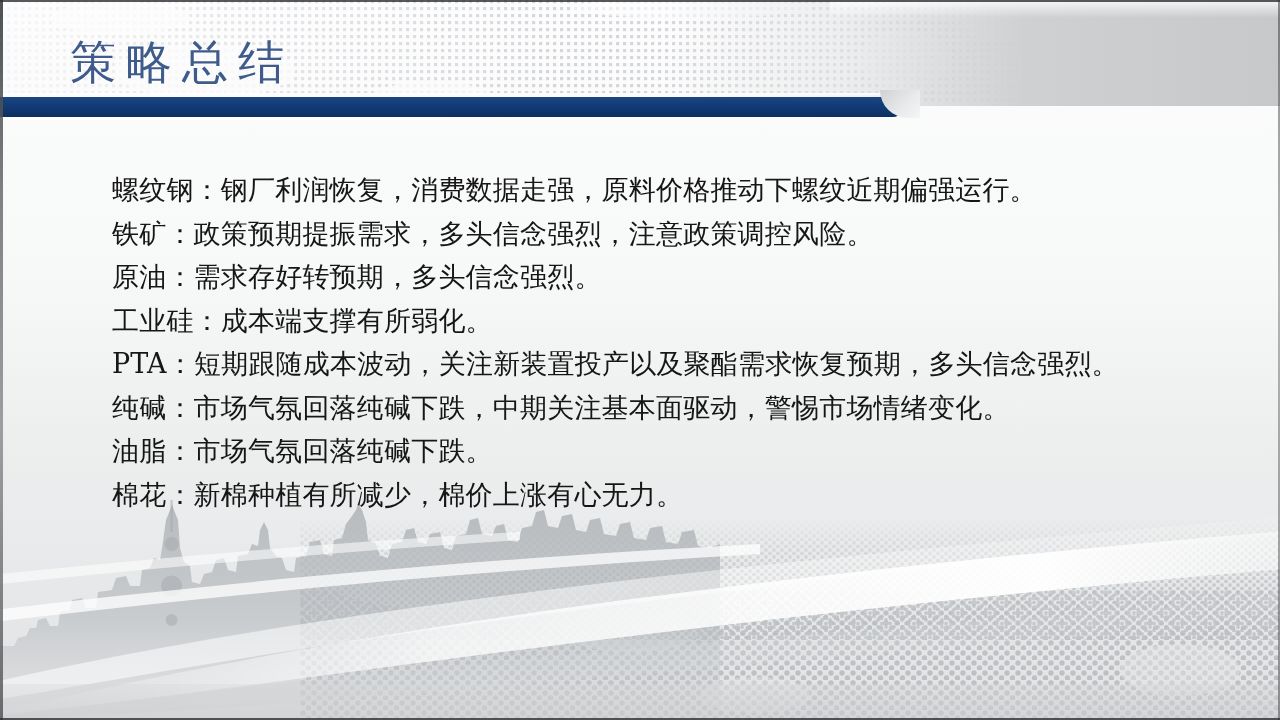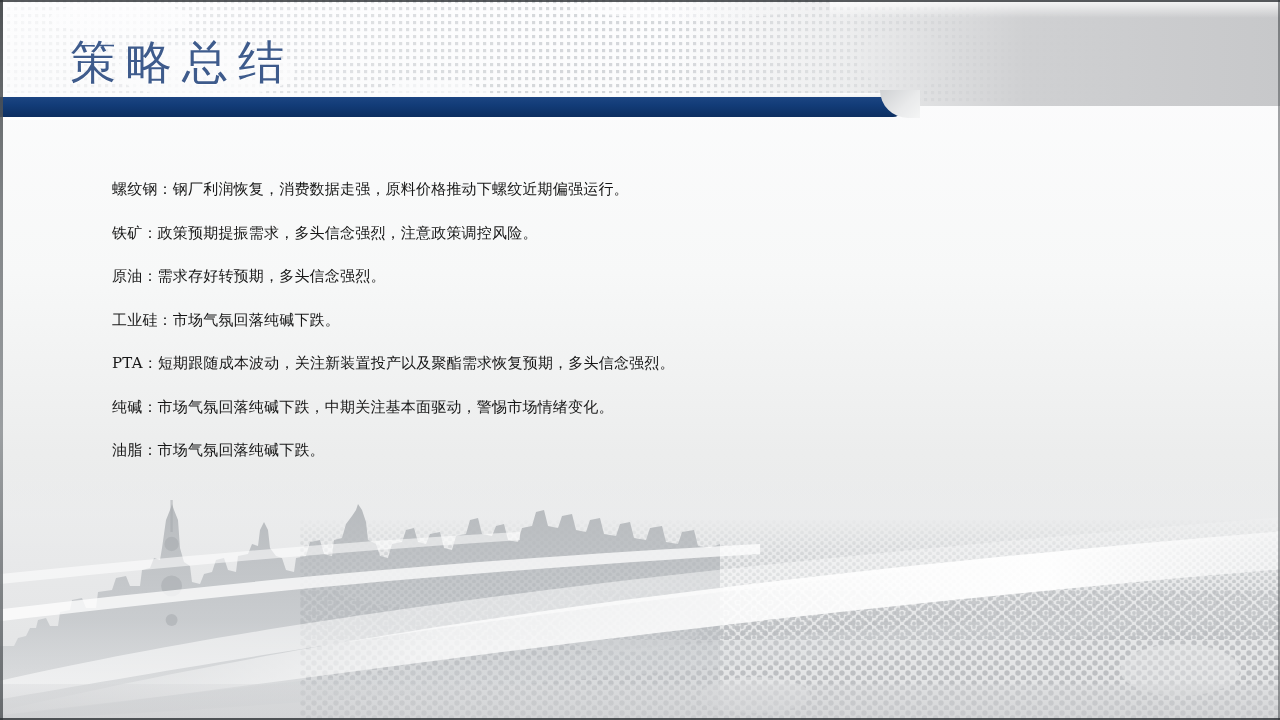--- a/index.html
+++ b/index.html
@@ -101,21 +101,21 @@
     text-shadow:0 1px 0 rgba(255,255,255,.9);
   }
 
   
   .body-block{
     position:absolute;left:112px;top:168px;width:1100px;
     z-index:20;
   }
   .line{
     font-family:"DejaVu Serif","Liberation Serif",serif;
-    font-size:15px;
+    font-size:27px;
     line-height:43.5px;
     color:#161616;
     white-space:nowrap;
     letter-spacing:.2px;
   }
 
   
   .bottom-deco{
     position:absolute;left:0;top:470px;width:1280px;height:250px;
     overflow:hidden;z-index:5;
@@ -177,24 +177,25 @@
   <div class="navy-hl"></div>
   <div class="navy-bar"></div>
   <div class="navy-cap"></div>
 
   <div class="title">策略总结</div>
 
   <div class="body-block">
     <div class="line">螺纹钢：钢厂利润恢复，消费数据走强，原料价格推动下螺纹近期偏强运行。</div>
     <div class="line">铁矿：政策预期提振需求，多头信念强烈，注意政策调控风险。</div>
     <div class="line">原油：需求存好转预期，多头信念强烈。</div>
-    <div class="line">工业硅：市场气氛回落纯碱下跌。</div>
+    <div class="line">工业硅：成本端支撑有所弱化。</div>
     <div class="line">PTA：短期跟随成本波动，关注新装置投产以及聚酯需求恢复预期，多头信念强烈。</div>
     <div class="line">纯碱：市场气氛回落纯碱下跌，中期关注基本面驱动，警惕市场情绪变化。</div>
     <div class="line">油脂：市场气氛回落纯碱下跌。</div>
+    <div class="line">棉花：新棉种植有所减少，棉价上涨有心无力。</div>
   </div>
 
   <div class="bottom-deco">
     <div class="bottom-bg"></div>
 
     <div class="dots-world">
       <svg width="980" height="200" viewBox="0 0 980 200" aria-hidden="true">
         <defs>
           <pattern id="hex1" width="11" height="10" patternUnits="userSpaceOnUse">
             <circle cx="3" cy="3" r="2.7" fill="#b9bcbf" opacity="0.9"></circle>

